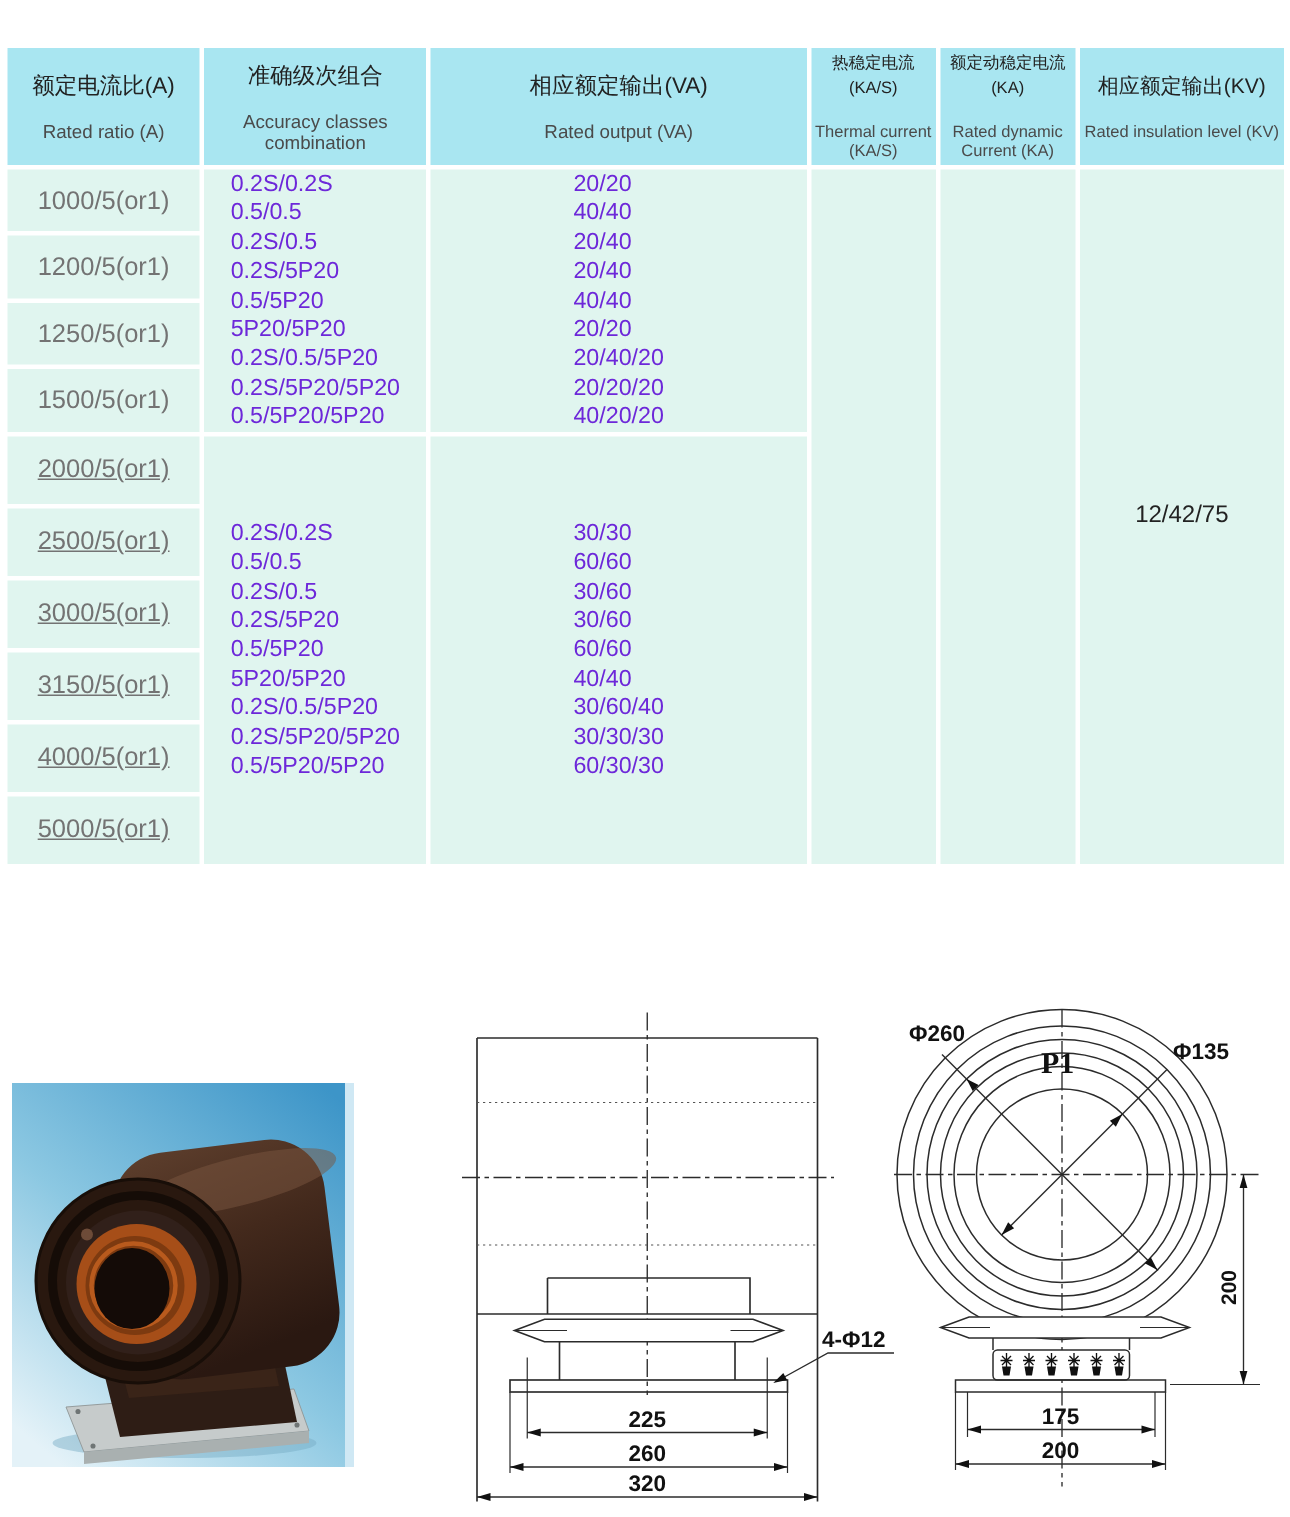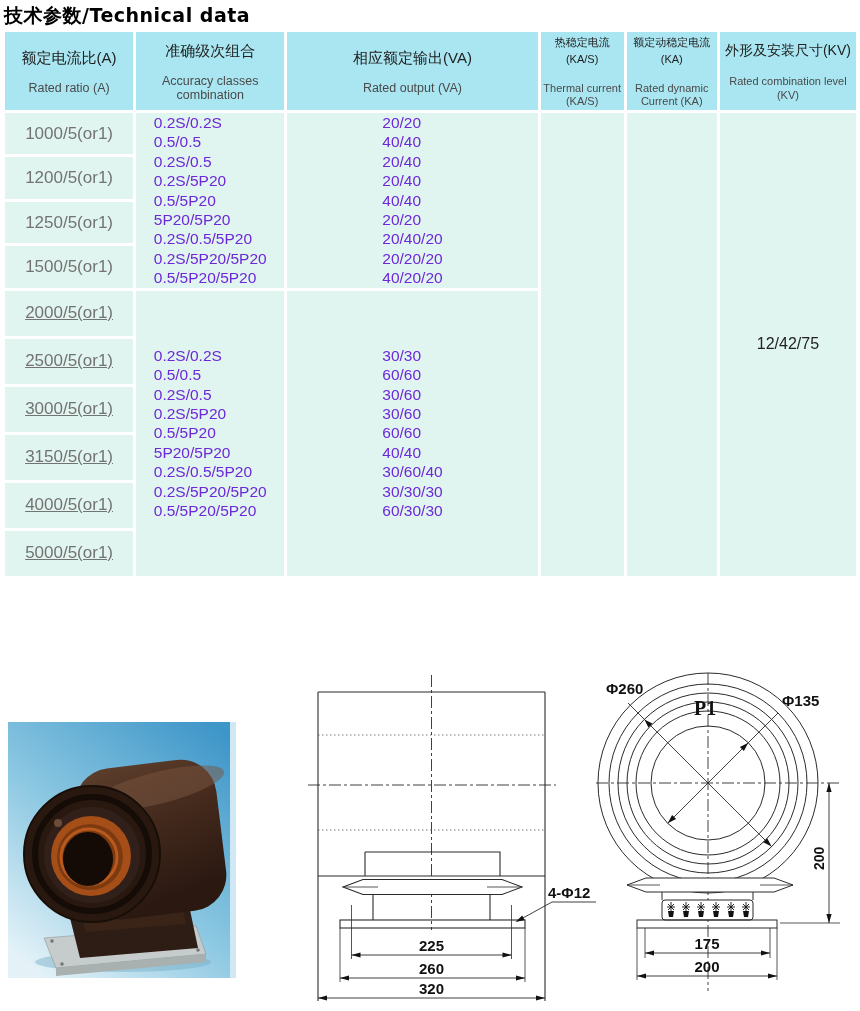--- a/index.html
+++ b/index.html
@@ -50,21 +50,20 @@
   svg text{font-family:"Liberation Sans", sans-serif;}
   .dim{font-size:15px;font-weight:bold;fill:#111;}
   .dimsmall{font-size:14px;font-weight:bold;fill:#111;}
   .p1{font-size:20px;font-weight:bold;fill:#111;font-family:"Liberation Serif", serif;}
 </style>
 </head>
 <body>
 
 <div class="page">
 
-  <div class="sec-title" id="title1">技术参数/Technical data</div>
 
   <table class="spec">
     <colgroup>
       <col style="width:128px">
         <col style="width:148px">
         <col style="width:250px">
       <col style="width:83px">
         <col style="width:90px">
         <col style="width:136px">
     </colgroup>
@@ -84,22 +83,22 @@
       </th>
       <th class="c4">
         <div class="zh">热稳定电流(KA/S)</div>
         <div class="en">Thermal current (KA/S)</div>
       </th>
       <th class="c5">
         <div class="zh">额定动稳定电流(KA)</div>
         <div class="en">Rated dynamic Current (KA)</div>
       </th>
       <th class="c6">
-        <div class="zh">外形及安装尺寸(KV)</div>
-        <div class="en">Rated combination level (KV)</div>
+        <div class="zh">相应额定输出(KV)</div>
+        <div class="en">Rated insulation level (KV)</div>
       </th>
     </tr>
     <tr>
       <td class="ratio h1">1000/5(or1)</td>
       <td rowspan="4"><span class="multi">0.2S/0.2S
 0.5/0.5
 0.2S/0.5
 0.2S/5P20
 0.5/5P20
 5P20/5P20

